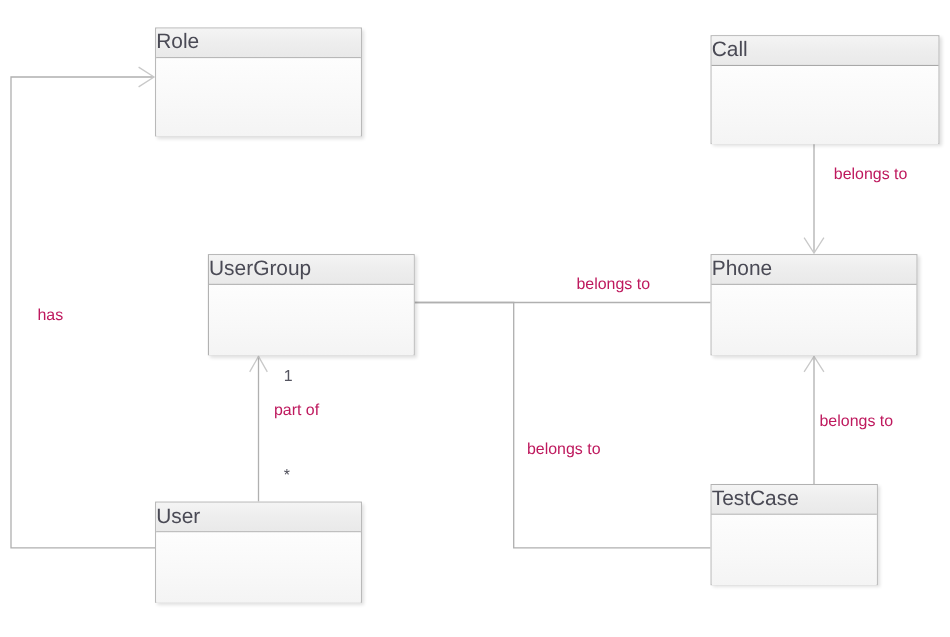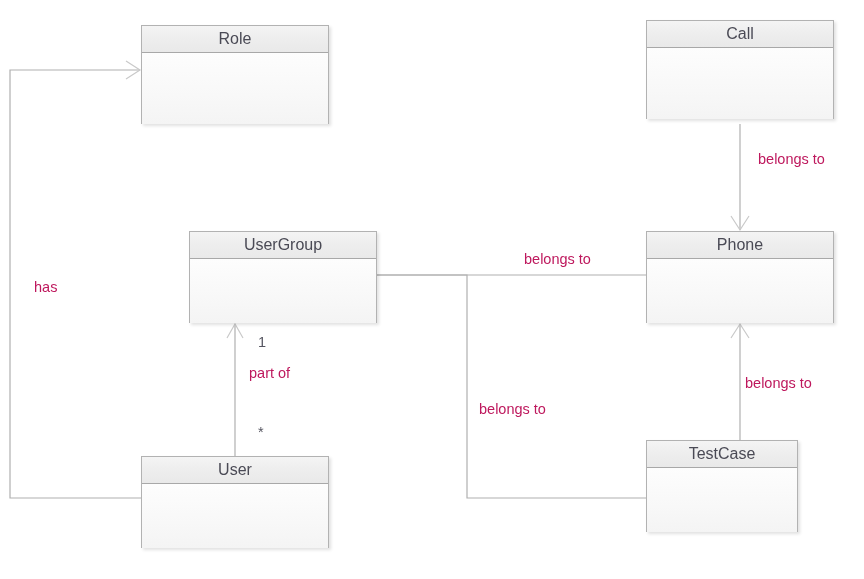--- a/index.html
+++ b/index.html
@@ -30,22 +30,21 @@
     position: absolute;
     box-sizing: border-box;
     border: 1px solid #b2b2b2;
     background: #fbfbfb;
     box-shadow: 2px 2px 3px rgba(0,0,0,0.12);
     z-index: 5;
   }
   .uml-header {
     height: 26px;
     line-height: 26px;
-    text-align: center;
-    font-size: 16px;
+    font-size: 19px;
     color: #4a4a55;
     border-bottom: 1px solid #a8a8a8;
     background: linear-gradient(to bottom, #f4f4f4 0%, #eeeeee 45%, #e9e9e9 100%);
     overflow: hidden;
     white-space: nowrap;
   }
   .uml-body {
     height: 72px;
     background: linear-gradient(to bottom, #fdfdfd 0%, #f8f8f8 60%, #f4f4f4 100%);
   }
@@ -106,21 +105,21 @@
       </g>
 
     </g>
   </svg>
 
   <div class="uml-class" style="left:141px; top:25px; width:188px; height:99px;">
     <div class="uml-header">Role</div>
     <div class="uml-body" style="height:71px;"></div>
   </div>
 
-  <div class="uml-class" style="left:646px; top:20px; width:188px; height:99px;">
+  <div class="uml-class" style="left:646px; top:32px; width:208px; height:99px;">
     <div class="uml-header">Call</div>
     <div class="uml-body" style="height:71px;"></div>
   </div>
 
   <div class="uml-class" style="left:141px; top:231px; width:188px; height:92px;margin-left:48px;">
     <div class="uml-header">UserGroup</div>
     <div class="uml-body" style="height:64px;"></div>
   </div>
 
   <div class="uml-class" style="left:141px; top:456px; width:188px; height:92px;">

